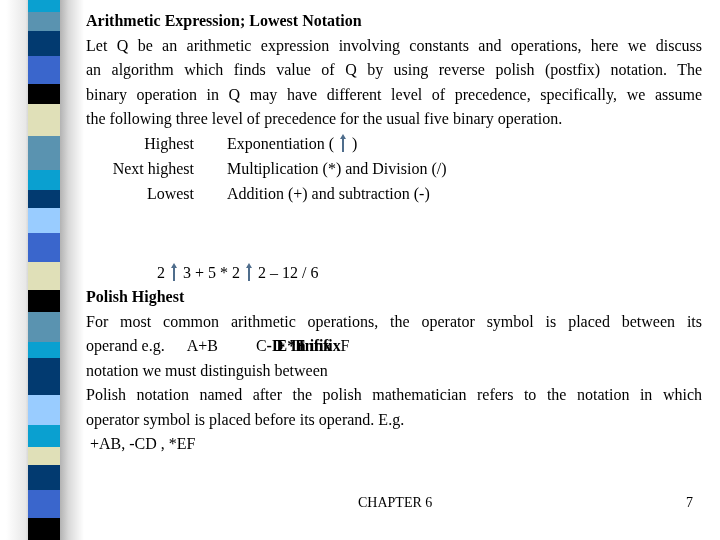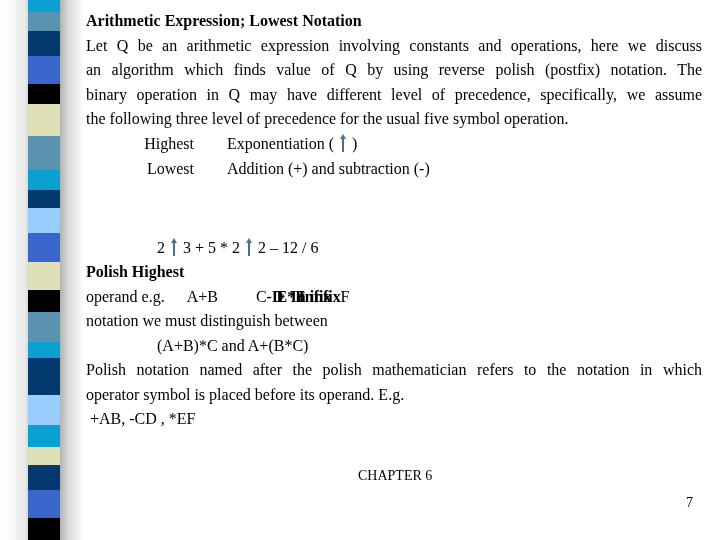--- a/index.html
+++ b/index.html
@@ -10,21 +10,21 @@
   .strip { position:absolute; left:28px; top:0; width:32px; height:540px; }
   .band { position:absolute; left:0; width:100%; }
   .text { position:absolute; left:86px; width:616px; font-size:16px; line-height:24.5px; }
   .line { white-space:nowrap; height:24.5px; }
   .just { text-align:justify; text-align-last:justify; white-space:normal; height:24.5px; overflow:hidden; }
   .bold { font-weight:bold; }
   .arrow { display:inline-block; width:10px; height:18px; vertical-align:-3px; margin:0 4px; }
   .arrow svg { display:block; }
   .prec-row { display:flex; height:25px; }
   .prec-label { width:141px; text-align:right; padding-right:33px; box-sizing:border-box; }
-  .footer-chapter { position:absolute; left:358px; top:468px; font-size:14px; }
+  .footer-chapter { position:absolute; left:358px; top:495px; font-size:14px; }
   .footer-page { position:absolute; left:686px; top:495px; font-size:14px; }
   .overlap { position:relative; display:inline-block; width:90px; height:20px; vertical-align:top; }
   .overlap span { position:absolute; left:0; top:0; font-weight:bold; }
 </style>
 </head>
 <body>
 
 <div class="strip-shadow"></div>
 <div class="strip">
   <div class="band" style="top:0;height:12px;background:#0aa0d0"></div>
@@ -49,50 +49,54 @@
   <div class="band" style="top:465px;height:25px;background:#023a70"></div>
   <div class="band" style="top:490px;height:28px;background:#3a66cc"></div>
   <div class="band" style="top:518px;height:22px;background:#000000"></div>
 </div>
 
 <div class="text" style="top:9px;">
   <div class="line bold">Arithmetic Expression; Lowest Notation</div>
   <div class="just">Let Q be an arithmetic expression involving constants and operations, here we discuss</div>
   <div class="just">an algorithm which finds value of Q by using reverse polish (postfix) notation. The</div>
   <div class="just">binary operation in Q may have different level of precedence, specifically, we assume</div>
-  <div class="line">the following three level of precedence for the usual five symbol operation.</div>
+  <div class="line">the following three level of precedence for the usual five binary operation.</div>
 
   <div class="prec-row">
     <span class="prec-label">Highest</span>
     <span><span>Exponentiation (</span><span class="arrow"><svg width="10" height="18" viewBox="0 0 10 18">
             <polygon points="5,0 8,5 2,5" fill="#4f6d8c"></polygon>
             <rect x="4" y="4" width="2" height="14" fill="#4f6d8c"></rect>
           </svg></span><span>)</span></span>
+  </div>
+  <div class="prec-row">
+    <span class="prec-label">Next highest</span>
+    <span>Multiplication (*) and Division (/)</span>
   </div>
   <div class="prec-row">
     <span class="prec-label">Lowest</span>
     <span>Addition (+) and subtraction (-)</span>
   </div>
 
   <div class="line" style="height:26px;"></div>
   <div class="line" style="padding-left:71px;margin-top:28px;">
     <span>2</span><span class="arrow"><svg width="10" height="18" viewBox="0 0 10 18">
           <polygon points="5,0 8,5 2,5" fill="#4f6d8c"></polygon>
           <rect x="4" y="4" width="2" height="14" fill="#4f6d8c"></rect>
         </svg></span><span>3 + 5 * 2</span><span class="arrow"><svg width="10" height="18" viewBox="0 0 10 18">
           <polygon points="5,0 8,5 2,5" fill="#4f6d8c"></polygon>
           <rect x="4" y="4" width="2" height="14" fill="#4f6d8c"></rect>
         </svg></span><span>2 – 12 / 6</span>
   </div>
 
   <div class="line bold">Polish Highest</div>
+  <div class="just">For most common arithmetic operations, the operator symbol is placed between its</div>
   <div class="line">
     <span>operand e.g.</span><span style="display:inline-block;width:22px;"></span><span>A+B</span><span style="display:inline-block;width:38px;"></span><span>C</span><span class="overlap"><span style="left:0">-D</span><span style="left:10px">E*F</span><span style="left:32px">Infix</span><span style="left:24px">In infix</span><span style="left:74px;font-weight:normal">F</span></span>
   </div>
   <div class="line">notation we must distinguish between</div>
-  <div class="line" style="padding-left:71px;">(A+B)*C and A+(B*C)</div>
   <div class="just">Polish notation named after the polish mathematician refers to the notation in which</div>
   <div class="line">operator symbol is placed before its operand. E.g.</div>
   <div class="line" style="padding-left:4px;">+AB, -CD , *EF</div>
 </div>
 
 <div class="footer-chapter">CHAPTER 6</div>
 <div class="footer-page">7</div>
 
 </body></html>

